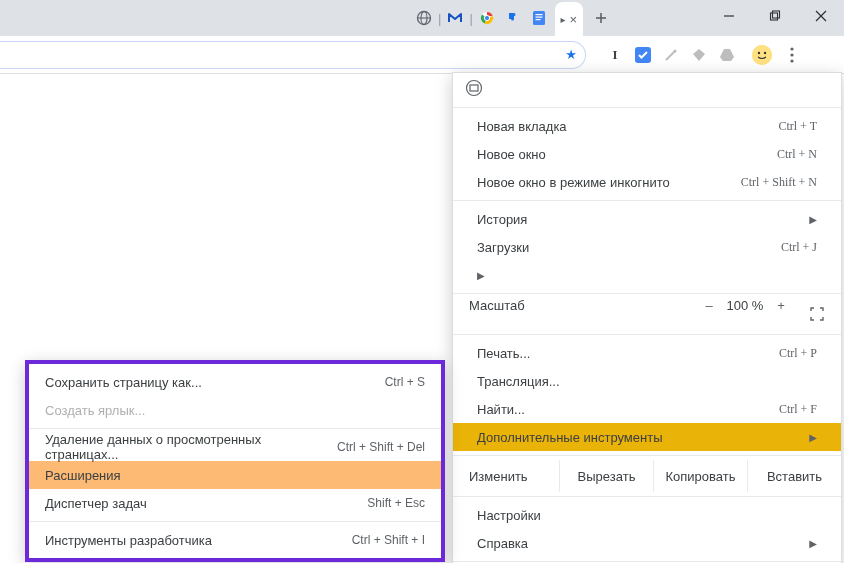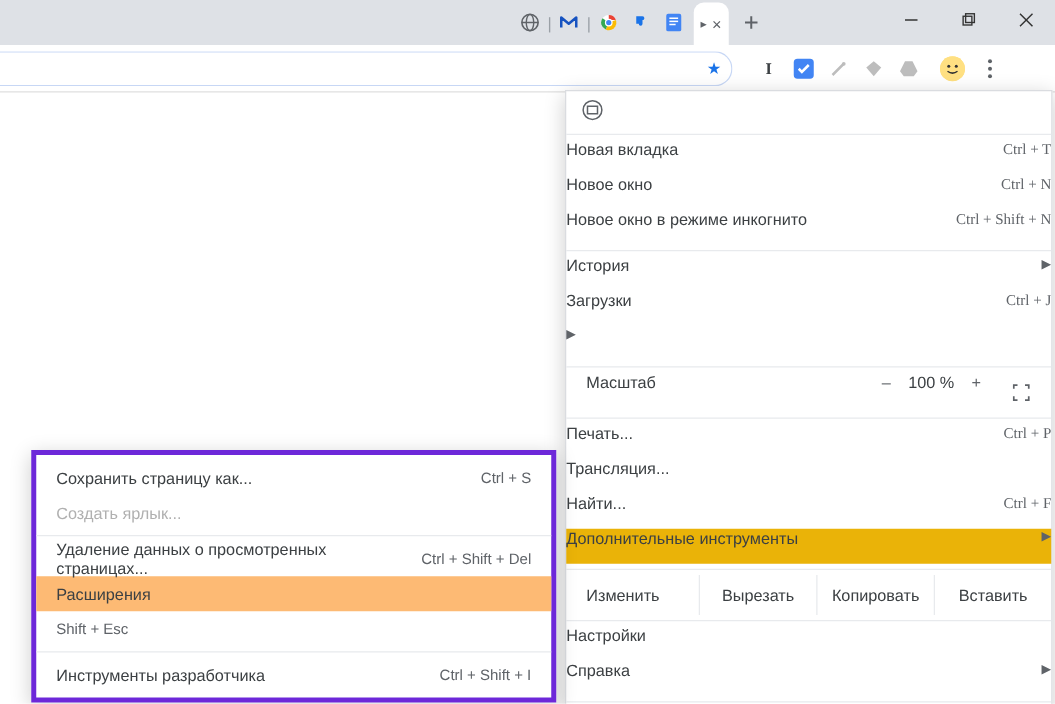--- a/index.html
+++ b/index.html
@@ -25,21 +25,21 @@
   .ext-row { display:flex; align-items:center; gap:10px; margin-left:12px; }
   .ext-ic { width:18px; height:18px; display:flex; align-items:center; justify-content:center;}
 
   .avatar { width:20px; height:20px; border-radius:50%; background:#ffe082; display:flex; align-items:center; justify-content:center; font-size:11px; margin-left:16px;}
   .kebab { width:24px; height:24px; display:flex; align-items:center; justify-content:center; margin-left:8px; }
 
   
   .menu { position:absolute; right:2px; top:72px; width:390px; background:#fff; border:1px solid #dadce0; box-shadow:0 4px 16px rgba(0,0,0,0.2); padding-bottom:2px;}
   .menu .org-row { height:30px; display:flex; align-items:center; padding-left:12px; gap:10px; }
   .sep { height:1px; background:#e8eaed; margin:4px 0; }
-  .mi { height:28px; display:flex; padding:0 0; cursor:default; }
+  .mi { height:28px; display:flex; align-items:center; padding:0 24px; cursor:default; }
   .mi .lbl { flex:1; }
   .mi .sc { color:#5f6368; font-size:12px;font-family:Liberation Serif, serif; }
   .mi .chev { color:#5f6368; font-size:10px;}
   .mi.highlight { background:#eab308; }
 
   .zoom-row { height:32px; display:flex; padding:0 12px 0 16px;}
   .zoom-row .lbl{flex:1;}
   .zoom-row .zbtn{width:24px; text-align:center; color:#5f6368;}
   .zoom-row .zval{width:48px; text-align:center;}
   .zoom-row .full{width:24px; margin-left:12px; display:flex; align-items:center; justify-content:center;}
@@ -267,20 +267,21 @@
     </div>
   <div class="sep"></div>
   <div class="smi">
       <span class="lbl">Удаление данных о просмотренных страницах...</span>
       <span class="sc">Ctrl + Shift + Del</span>
     </div>
   <div class="smi highlight">
       <span class="lbl">Расширения</span>
     </div>
   <div class="smi">
+      <span class="lbl">Диспетчер задач</span>
       <span class="sc">Shift + Esc</span>
     </div>
   <div class="sep"></div>
   <div class="smi">
       <span class="lbl">Инструменты разработчика</span>
       <span class="sc">Ctrl + Shift + I</span>
     </div>
 </div>
 
 </body></html>

